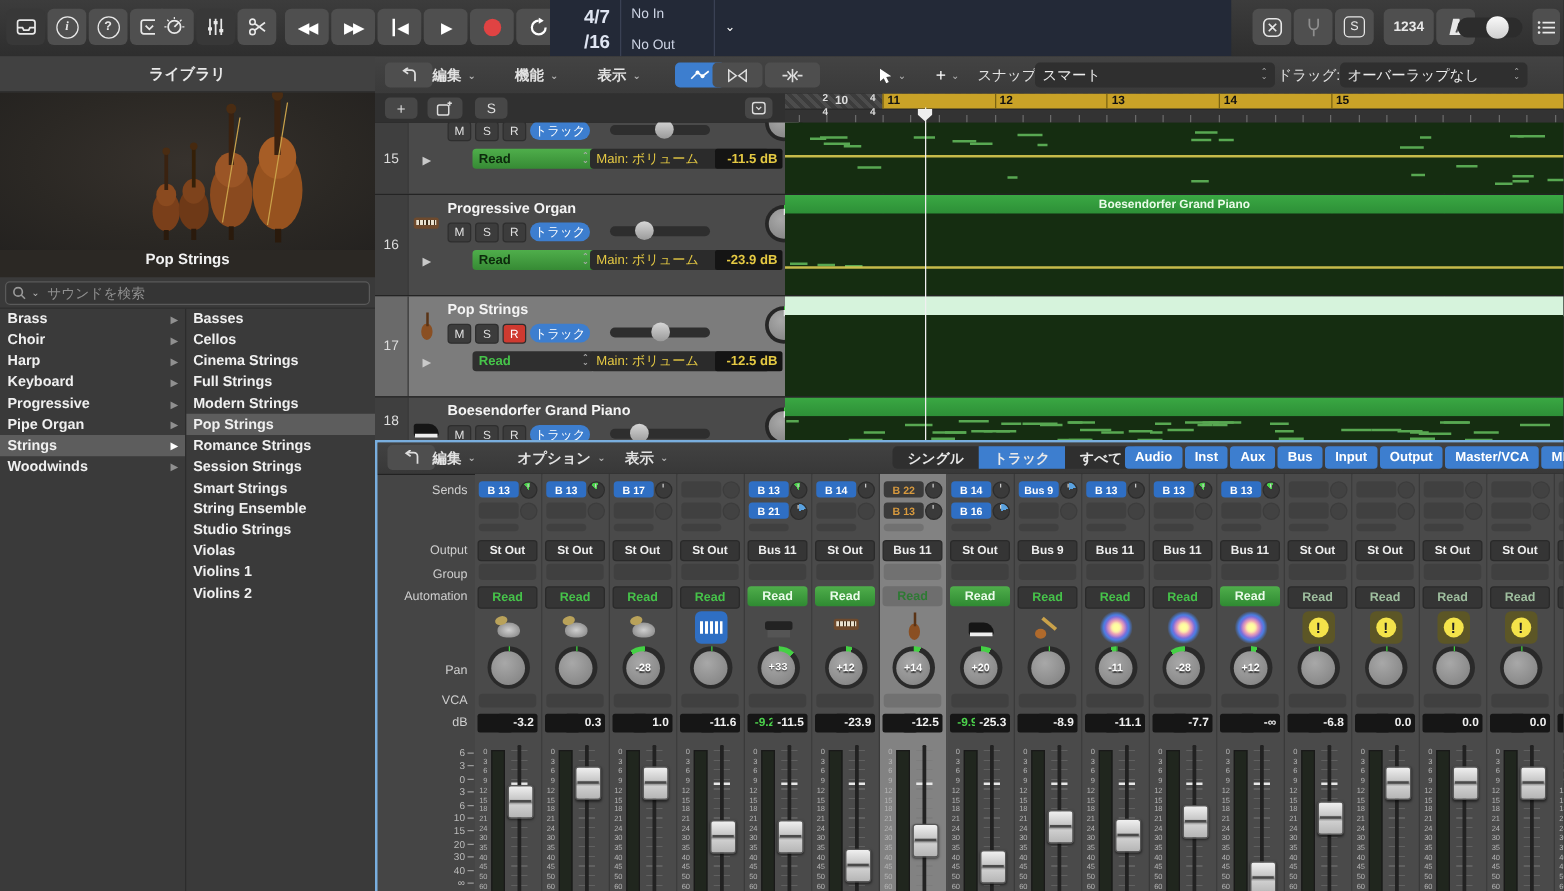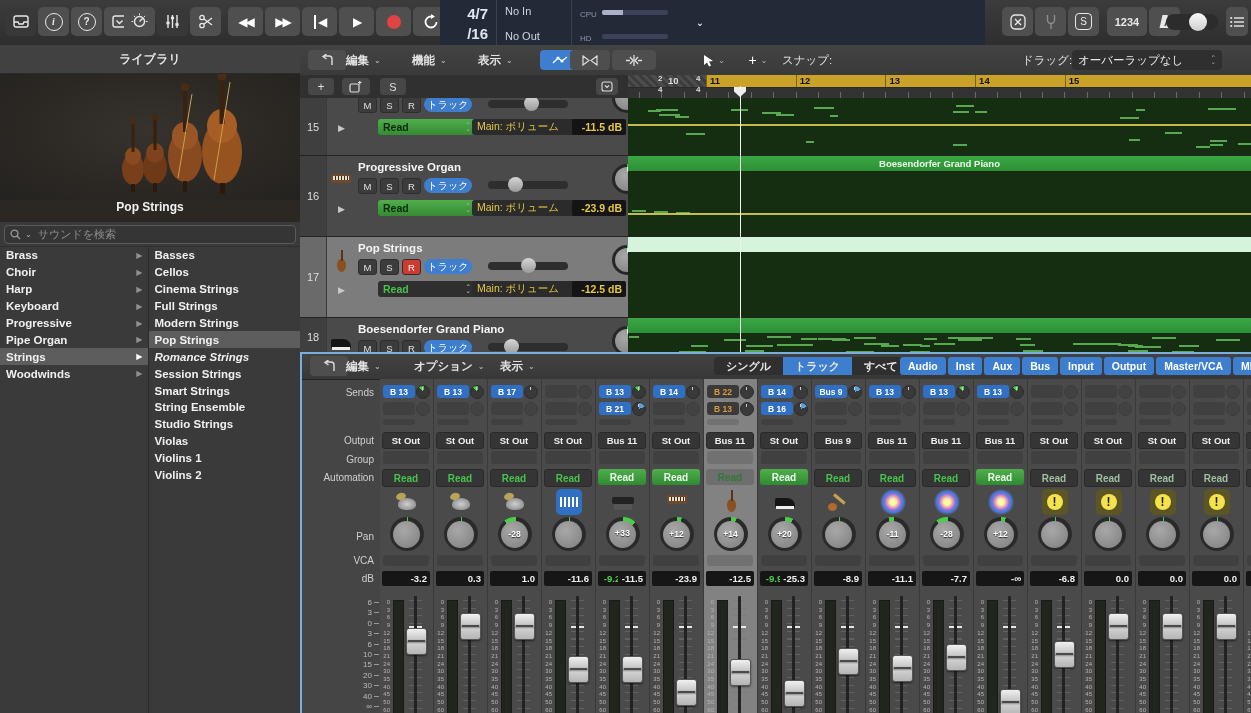--- a/index.html
+++ b/index.html
@@ -238,24 +238,20 @@
 
   <div id="lcd">
     <div class="lcd-sec" style="width:40px;align-items:flex-end;">
       <div class="lcd-big">4/7</div>
       <div class="lcd-big">/16</div>
     </div>
     <div class="lcd-sec" style="width:58px;">
       <div class="lcd-io">No In</div>
       <div class="lcd-io">No Out</div>
     </div>
-    <div class="lcd-sec" style="width:100px;border-right:none;justify-content:center;gap:6px;">
-      <div><span class="meterlab">CPU</span><span class="meterbar"><i id="cpu-fill" style="width: 32%;"></i></span></div>
-      <div><span class="meterlab">HD</span><span class="meterbar"><i id="hd-fill" style="width: 0%;"></i></span></div>
-    </div>
     <div style="width:24px;display:flex;align-items:center;justify-content:center;color:#fff;font-size:10px;">⌄</div>
   </div>
 
   <div class="tb-group" style="left:1002px;">
     <div class="tb-btn">
       <svg width="16" height="16" viewBox="0 0 16 16">
           <rect x="1" y="1" width="14" height="14" rx="4" fill="none" stroke="#e8e8e8" stroke-width="1.3"></rect>
           <path d="M5 5 L11 11 M11 5 L5 11" stroke="#e8e8e8" stroke-width="1.3"></path>
         </svg>
     </div>
@@ -385,21 +381,21 @@
         <div class="librow">
           <div style="position:static;">Full Strings</div>
         </div>
         <div class="librow">
           <div style="position:static;">Modern Strings</div>
         </div>
         <div class="librow sel">
           <div style="position:static;">Pop Strings</div>
         </div>
         <div class="librow">
-          <div style="position:static;font-style:italic;">Romance Strings</div>
+          <div style="position:static;">Romance Strings</div>
         </div>
         <div class="librow">
           <div style="position:static;">Session Strings</div>
         </div>
         <div class="librow">
           <div style="position:static;">Smart Strings</div>
         </div>
         <div class="librow">
           <div style="position:static;">String Ensemble</div>
         </div>
@@ -461,20 +457,27 @@
       <svg width="11" height="13" viewBox="0 0 11 13">
           <path d="M1 1 L1 11 L4 8.5 L6 12.5 L8 11.5 L6 7.5 L10 7 Z" fill="#fff"></path>
         </svg>
         <span class="chev">⌄</span>
     </div>
     <div class="mini-btn" style="left:432px;width:38px;background:transparent;">
       <span style="font-size:14px;color:#fff;">+</span>
         <span class="chev">⌄</span>
     </div>
     <div class="menu" style="left:482px;font-weight:normal;">スナップ:</div>
+    <div class="sel-like" style="left:528px;width:180px;">
+        <span>スマート</span>
+        <span class="updn">
+          <span>⌃</span>
+          <span>⌄</span>
+        </span>
+      </div>
     <div class="menu" style="left:722px;font-weight:normal;">ドラッグ:</div>
     <div class="sel-like" style="left:772px;width:138px;">
         <span>オーバーラップなし</span>
         <span class="updn">
           <span>⌃</span>
           <span>⌄</span>
         </span>
       </div>
 
   </div>

